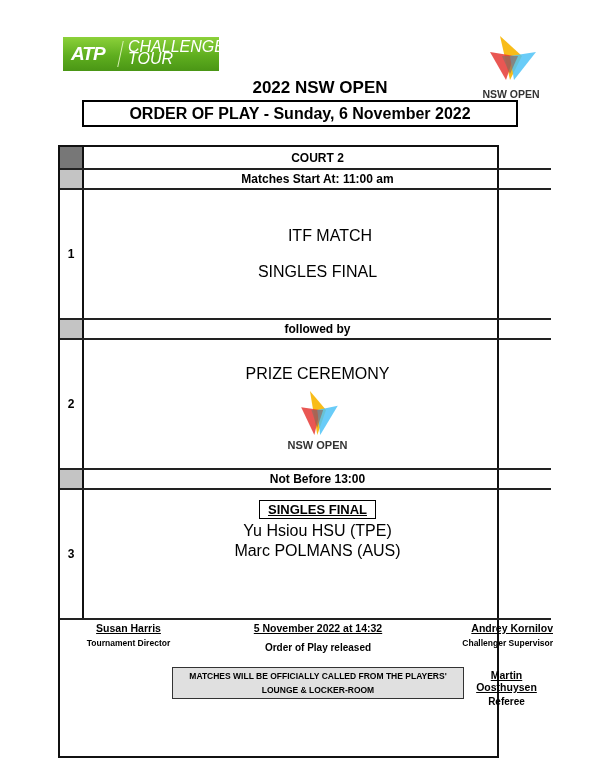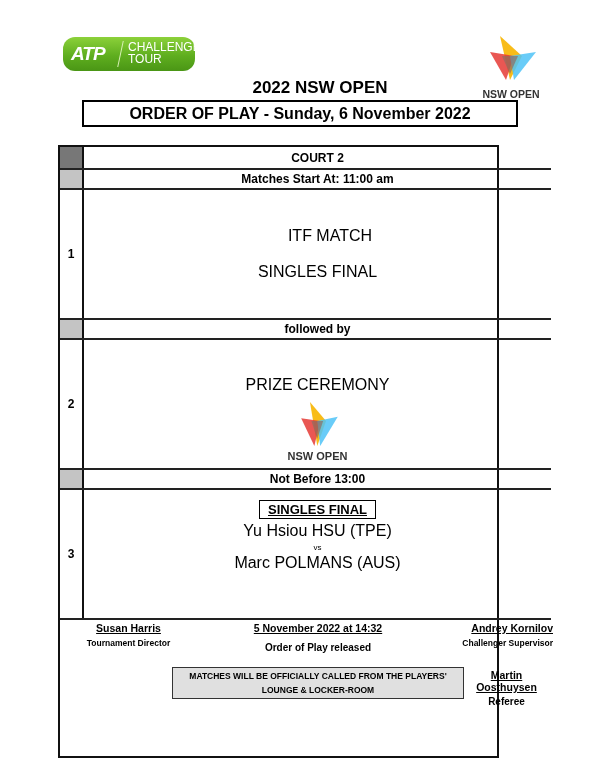--- a/index.html
+++ b/index.html
@@ -1,22 +1,22 @@
 <!DOCTYPE html>
 <html><head>
 <meta charset="utf-8">
 <style>
   html, body { margin:0; padding:0; background:#ffffff; }
   body { width:613px; height:768px; position:relative; overflow:hidden; font-family:"Liberation Sans", sans-serif; color:#000; }
   .abs { position:absolute; }
-  .atp-logo { left:63px; top:37px; width:132px; height:34px; border-radius:12px;
+  .atp-logo { left:63px; top:37px; width:156px; height:34px; border-radius:0;
     background:linear-gradient(180deg,#8cd13a 0%,#5fae1f 55%,#4a9615 100%); }
   .atp-mark { left:8px; top:6px; font-weight:bold; font-style:italic; font-size:19px; color:#fff; letter-spacing:-1px; }
   .atp-sep { left:57px; top:4px; width:1px; height:26px; background:#d7f0b5; transform:skewX(-12deg); }
-  .atp-text { left:65px; top:4px; color:#fff; font-size:12px; line-height:12px; }
+  .atp-text { left:65px; top:4px; color:#fff; font-style:italic; font-size:16px; line-height:12px; }
   .title { left:230px; top:78px; width:180px; text-align:center; font-weight:bold; font-size:17px; }
   .sub-box { left:82px; top:100px; width:436px; height:27px; border:2px solid #000; box-sizing:border-box;
     text-align:center; font-weight:bold; font-size:16px; line-height:23px; }
   .frame { left:58px; top:145px; width:441px; height:613px; border:2px solid #111; box-sizing:border-box; }
   .row { position:absolute; left:0; width:491px; box-sizing:border-box; }
   .num { position:absolute; left:0; width:24px; height:100%; border-right:2px solid #111; box-sizing:border-box;
     font-weight:bold; font-size:12px; display:flex; align-items:center; justify-content:center; }
   .num.dark { background:#777; }
   .num.light { background:#c4c4c4; }
   .cell { position:absolute; left:24px; right:0; height:100%; text-align:center; }
@@ -78,21 +78,21 @@
 
   <div class="row" style="top:173px;height:18px;">
     <div class="num light"></div>
     <div class="cell hdr">followed by</div>
   </div>
   <div class="hline" style="top:191px;"></div>
 
   <div class="row" style="top:193px;height:128px;">
     <div class="num">2</div>
     <div class="cell">
-      <div class="big" style="margin-top:36px;">PRIZE CEREMONY</div>
+      <div class="big" style="margin-top:25px;">PRIZE CEREMONY</div>
       <div style="margin-top:6px;">
         <svg width="60" height="48" viewBox="0 0 82 64">
           <polygon points="30,2 52,28 40,62" fill="#f7b500" opacity="0.9"></polygon>
           <polygon points="18,24 44,28 36,62" fill="#e53935" opacity="0.85"></polygon>
           <polygon points="40,28 68,22 44,62" fill="#4fc3f7" opacity="0.85"></polygon>
           <polygon points="32,28 48,28 40,52" fill="#8d6e63" opacity="0.7"></polygon>
         </svg>
         <div style="font-weight:bold;font-size:11px;color:#333;margin-top:-2px;">NSW OPEN</div>
       </div>
     </div>
@@ -103,21 +103,20 @@
     <div class="num light"></div>
     <div class="cell hdr">Not Before 13:00</div>
   </div>
   <div class="hline" style="top:341px;"></div>
 
   <div class="row" style="top:343px;height:128px;">
     <div class="num">3</div>
     <div class="cell">
       <div style="margin-top:10px;"><span class="singles-box">SINGLES FINAL</span></div>
       <div class="big" style="margin-top:3px;">Yu Hsiou HSU (TPE)</div>
-      <div style="font-size:8px;margin-top:3px;">vs</div>
       <div class="big" style="margin-top:2px;">Marc POLMANS (AUS)</div>
     </div>
   </div>
   <div class="hline" style="top:471px;"></div>
 
   <div class="abs" style="left:0;top:475px;width:137px;text-align:center;">
     <div class="u">Susan Harris</div>
     <div class="sm" style="margin-top:4px;">Tournament Director</div>
   </div>
 

